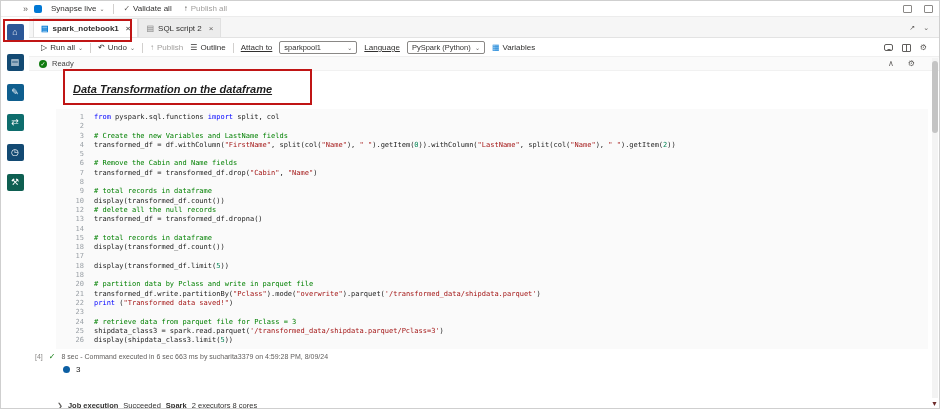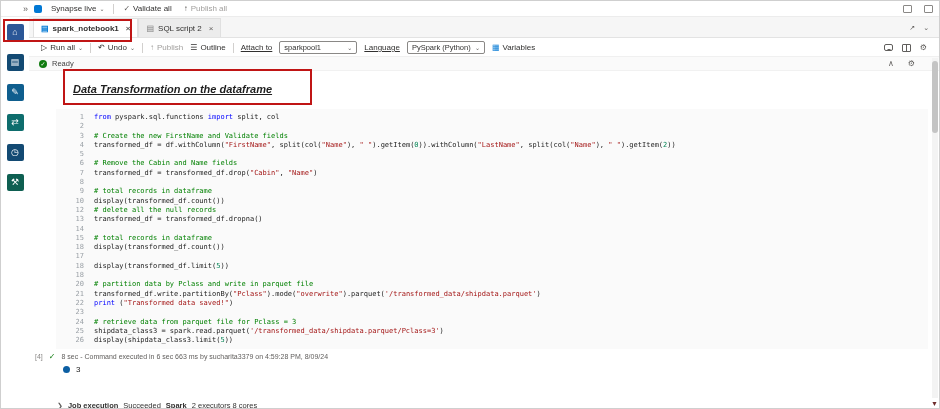--- a/index.html
+++ b/index.html
@@ -198,21 +198,21 @@
         <div class="cl">
           <span class="ln">1</span>
           <span class="ct"><span class="k">from</span> pyspark.sql.functions <span class="k">import</span> split, col</span>
         </div>
         <div class="cl">
           <span class="ln">2</span>
           <span class="ct"> </span>
         </div>
         <div class="cl">
           <span class="ln">3</span>
-          <span class="ct"><span class="c"># Create the new FirstName and Validate fields</span></span>
+          <span class="ct"><span class="c"># Create the new Variables and LastName fields</span></span>
         </div>
         <div class="cl">
           <span class="ln">4</span>
           <span class="ct">transformed_df = df.withColumn(<span class="s">"FirstName"</span>, split(col(<span class="s">"Name"</span>), <span class="s">" "</span>).getItem(<span class="n">0</span>)).withColumn(<span class="s">"LastName"</span>, split(col(<span class="s">"Name"</span>), <span class="s">" "</span>).getItem(<span class="n">2</span>))</span>
         </div>
         <div class="cl">
           <span class="ln">5</span>
           <span class="ct"> </span>
         </div>
         <div class="cl">

